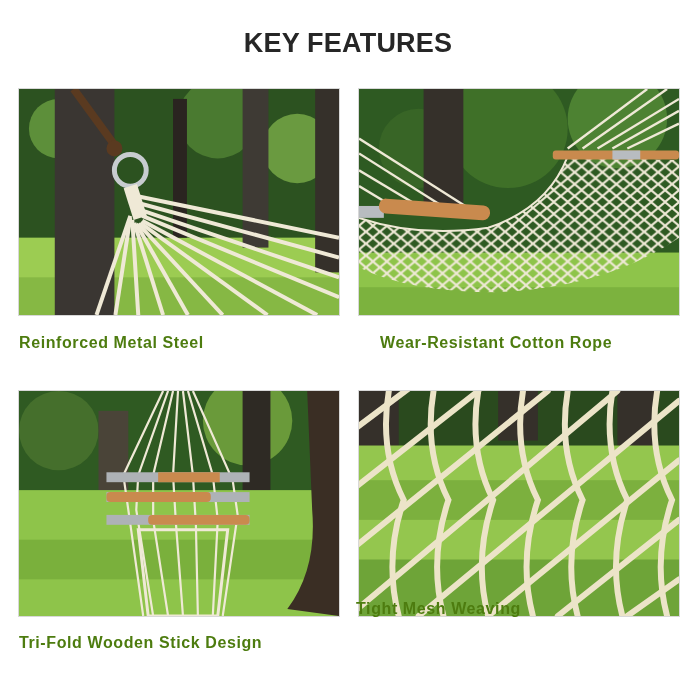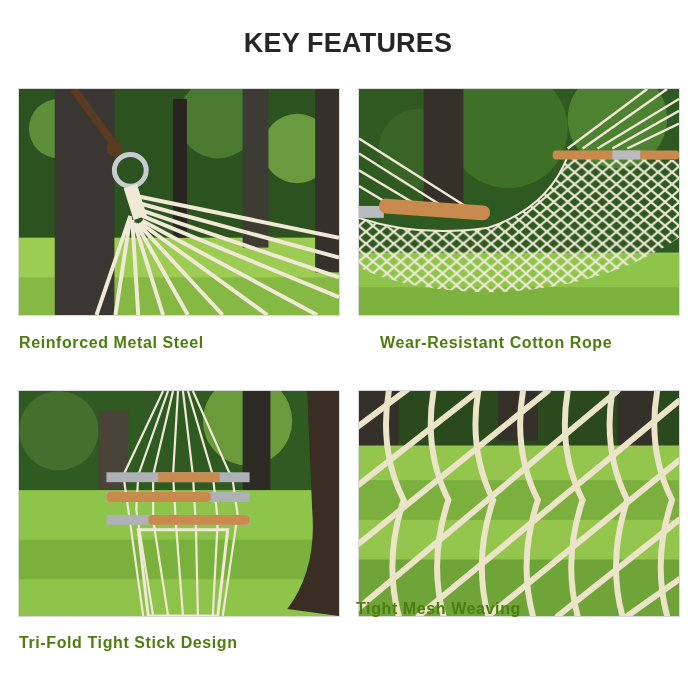--- a/index.html
+++ b/index.html
@@ -114,21 +114,21 @@
     </g>
     <rect x="88" y="82" width="144" height="10" fill="#aeb2b6"></rect>
     <rect x="140" y="82" width="62" height="10" fill="#c98a4e"></rect>
     <rect x="88" y="102" width="144" height="10" fill="#aeb2b6"></rect>
     <rect x="88" y="102" width="105" height="10" rx="4" fill="#c98a4e"></rect>
     <rect x="88" y="125" width="144" height="10" fill="#aeb2b6"></rect>
     <rect x="130" y="125" width="102" height="10" rx="4" fill="#c98a4e"></rect>
     <path d="M120 140 L210 140 L200 227 L130 227 Z" fill="none" stroke="#efe9d6" stroke-width="3"></path>
   </svg>
 </div>
-<div class="caption" id="c3">Tri-Fold Tight Stick Design</div>
+<div class="caption" id="c3">Tri-Fold Wooden Stick Design</div>
 
 <div class="panel" id="p4">
   <svg viewBox="0 0 322 227" preserveAspectRatio="none">
     <rect width="322" height="227" fill="#2a4a1e"></rect>
     <rect x="0" y="0" width="40" height="110" fill="#35302a"></rect>
     <rect x="140" y="0" width="40" height="50" fill="#35302a"></rect>
     <rect x="260" y="0" width="40" height="80" fill="#35302a"></rect>
     <rect y="55" width="322" height="172" fill="#94c64e"></rect>
     <rect y="90" width="322" height="40" fill="#7cb03e"></rect>
     <rect y="170" width="322" height="57" fill="#6ea438"></rect>

